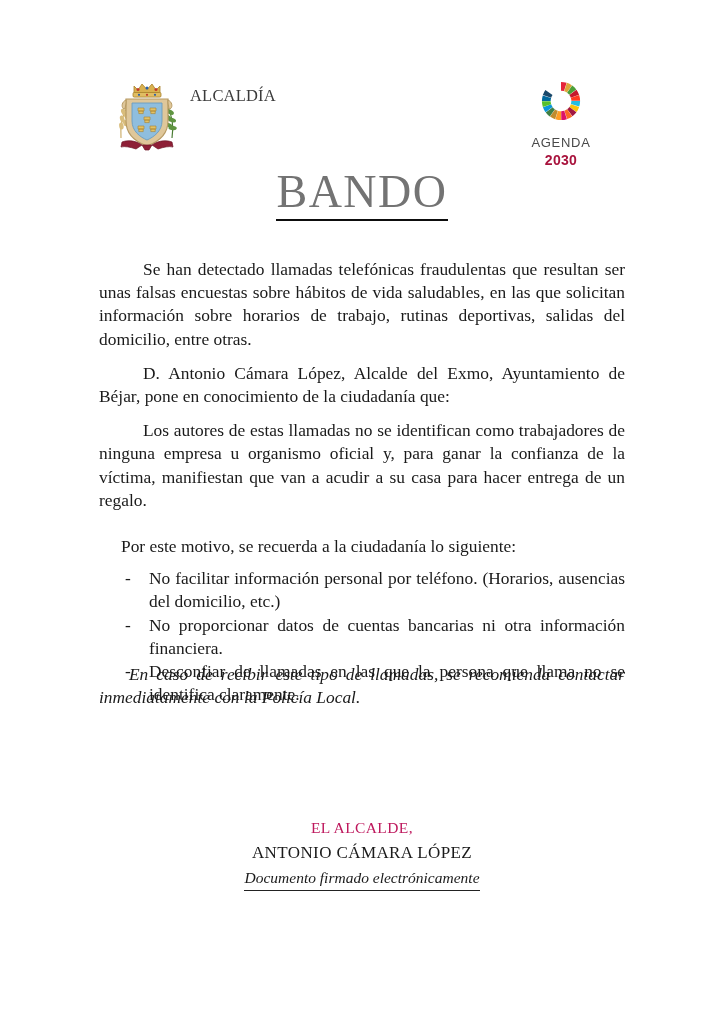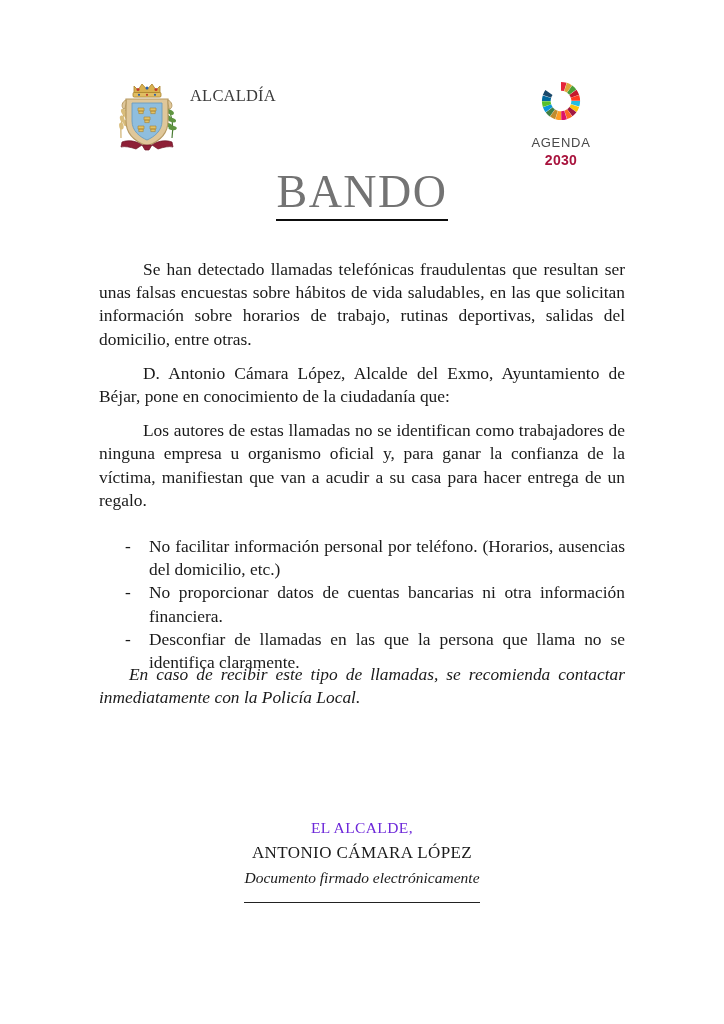--- a/index.html
+++ b/index.html
@@ -184,39 +184,39 @@
     position: absolute;
     left: 0;
     top: 818px;
     width: 724px;
     text-align: center;
   }
   .sig-role {
     font-size: 15.5px;
     line-height: 20px;
     letter-spacing: 0.4px;
-    color: #6d28d9;
+    color: #be185d;
   }
   .sig-name {
     font-size: 17px;
     line-height: 23px;
     letter-spacing: 0.4px;
     color: #1a1a1a;
     margin-top: 3px;
   }
   .sig-note {
     font-size: 15.5px;
     line-height: 21px;
     font-style: italic;
     color: #1a1a1a;
     margin-top: 3px;
   }
   .sig-note span {
     border-bottom: 1.4px solid #222;
-    padding-bottom: 16px;
+    padding-bottom: 4px;
   }
 </style>
 </head>
 <body>
 
 <div class="page">
 
   <div class="header">
 
     <div class="crest">
@@ -315,20 +315,21 @@
     <span>BANDO</span>
   </h1>
 
   <div class="body-block">
     <p class="para">Se han detectado llamadas telefónicas fraudulentas que resultan ser unas falsas encuestas sobre hábitos de vida saludables, en las que solicitan información sobre horarios de trabajo, rutinas deportivas, salidas del domicilio, entre otras.</p>
     <p class="para">D. Antonio Cámara López, Alcalde del Exmo, Ayuntamiento de Béjar, pone en conocimiento de la ciudadanía que:</p>
     <p class="para tight">Los autores de estas llamadas no se identifican como trabajadores de ninguna empresa u organismo oficial y, para ganar la confianza de la víctima, manifiestan que van a acudir a su casa para hacer entrega de un regalo.</p>
 
     <div class="spacer-12"></div>
 
+    <p class="lead-line">Por este motivo, se recuerda a la ciudadanía lo siguiente:</p>
 
     <ul class="bullets">
       <li>
         <span class="dash">-</span>
         <span>No facilitar información personal por teléfono. (Horarios, ausencias del domicilio, etc.)</span>
       </li>
       <li>
         <span class="dash">-</span>
         <span>No proporcionar datos de cuentas bancarias ni otra información financiera.</span>
       </li>

